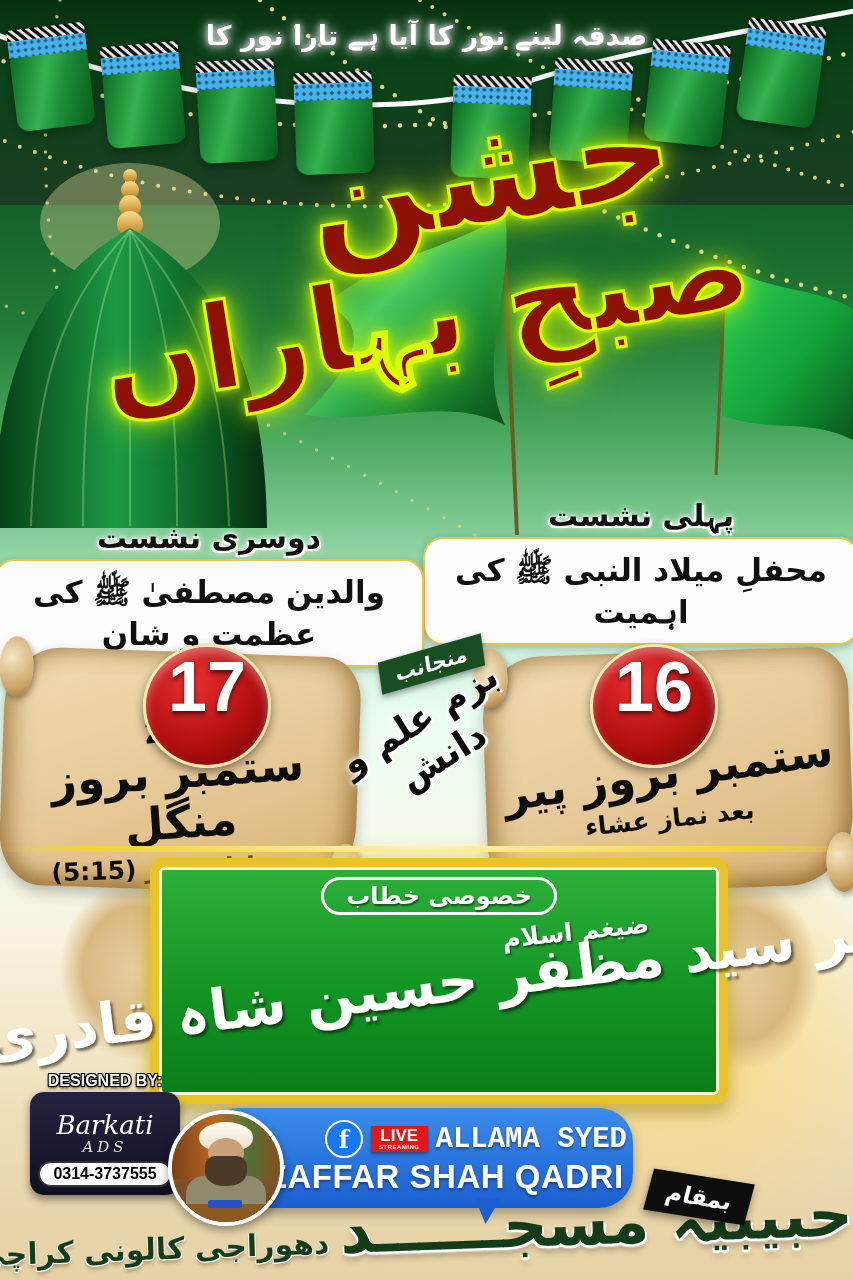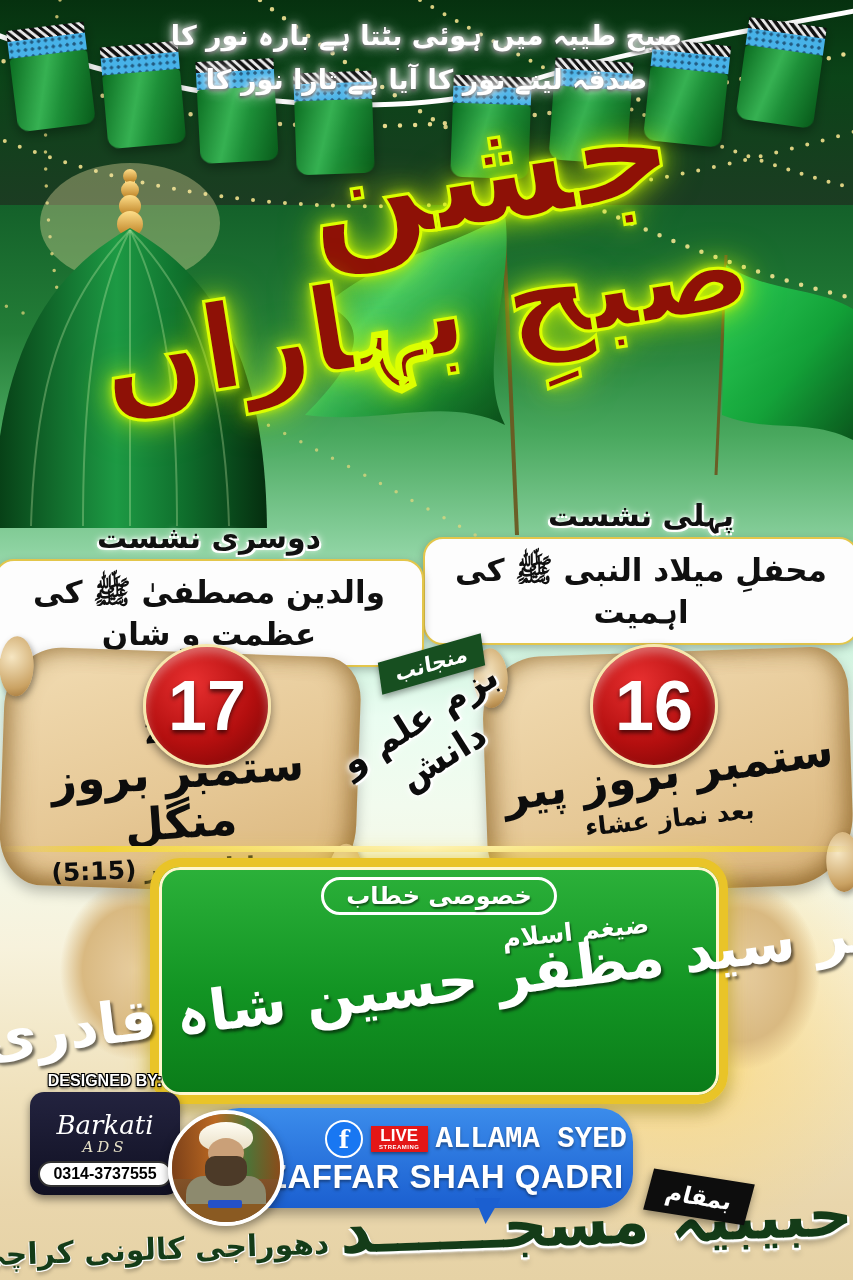--- a/index.html
+++ b/index.html
@@ -57,42 +57,42 @@
      border-radius:16% 10% 18% 12% / 26% 18% 30% 22%;
      box-shadow:inset 12px 0 22px rgba(130,90,30,.45), inset -12px 0 22px rgba(130,90,30,.45),
                 inset 0 -10px 18px rgba(130,90,30,.35), 0 6px 14px rgba(0,0,0,.25);}
   .scroll .curl{position:absolute;background:radial-gradient(circle at 35% 35%,#f6e6c2,#caa263 70%,#9c6f33);
      border-radius:50%;box-shadow:2px 3px 6px rgba(0,0,0,.35);}
   #scroll16{right:2px;top:652px;width:366px;height:238px;transform:rotate(-2deg);}
   #scroll17{left:2px;top:652px;width:356px;height:238px;transform:rotate(2deg);}
   .date-circle{position:absolute;width:122px;height:118px;border-radius:50%;z-index:6;
      background:radial-gradient(circle at 38% 30%,#e83030,#b40f0f 55%,#6f0404);
      border:3px solid #f6e7ae;box-shadow:0 4px 10px rgba(0,0,0,.45), inset 0 6px 10px rgba(255,255,255,.35);
-     display:flex;align-items:center;justify-content:center;}
+     display:flex;align-items:flex-start;justify-content:center;}
   .date-circle span{font-family:"Liberation Sans",sans-serif;font-size:70px;font-weight:bold;color:#fff;
      text-shadow:0 3px 4px rgba(0,0,0,.6);}
   .scroll-text{position:absolute;width:100%;text-align:center;direction:rtl;color:#0d0d0d;}
   .scroll-year{font-family:"Liberation Sans",sans-serif;font-size:33px;font-weight:900;display:inline-block;transform:rotate(-8deg);}
   .scroll-main{font-size:45px;font-weight:900;line-height:50px;display:block;transform:rotate(-6deg);}
   .scroll-time{font-size:25px;font-weight:bold;display:block;margin-top:6px;transform:rotate(-4deg);}
   
   #organizer{left:336px;top:648px;width:190px;z-index:6;text-align:center;}
   #org-badge{display:inline-block;background:#174f20;color:#fff;font-size:21px;font-weight:bold;
      padding:4px 16px;transform:rotate(-16deg) skewX(-8deg);direction:rtl;
      box-shadow:0 3px 6px rgba(0,0,0,.4);}
   #org-name{margin-top:14px;display:inline-block;transform:rotate(-32deg);direction:rtl;
      font-size:36px;font-weight:900;color:#0c0c0c;line-height:44px;
      text-shadow:0 0 5px #fff,0 0 10px #fff,2px 2px 0 #fff;}
   
   #gold-line{left:0;top:846px;width:853px;height:6px;z-index:5;
      background:linear-gradient(90deg,rgba(241,210,58,0),#f1d23a 12%,#fff7c4 50%,#f1d23a 88%,rgba(241,210,58,0));}
   
   #panel{left:150px;top:858px;width:560px;height:228px;z-index:6;
      background:linear-gradient(180deg,#2cb13a,#129423 55%,#0b7c19);
-     border:9px solid #e9c428;border-radius:30px;
+     border:9px solid #e9c428;border-radius:14px;
      box-shadow:0 0 0 3px #fff7ce inset, 0 0 22px rgba(247,216,60,.8), 0 8px 16px rgba(0,0,0,.3);
      display:flex;flex-direction:column;align-items:center;}
   #panel-tag{margin-top:10px;border:3px solid #fff;border-radius:999px;padding:2px 22px;
      color:#fff;font-size:24px;font-weight:900;direction:rtl;
      text-shadow:1px 2px 2px rgba(0,0,0,.5);}
   #panel-honorific{align-self:flex-end;margin:2px 70px 0 0;color:#fff;font-size:25px;font-weight:bold;
      direction:rtl;transform:rotate(-6deg);text-shadow:1px 2px 2px rgba(0,0,0,.5);}
   #panel-name{margin-top:4px;color:#fff;font-size:57px;font-weight:900;direction:rtl;white-space:nowrap;
      transform:rotate(-7deg);text-shadow:2px 3px 3px rgba(0,0,0,.55);}
   
@@ -257,21 +257,20 @@
       </defs>
     <line x1="14" y1="0" x2="4" y2="220" stroke="#6b5a22" stroke-width="3"></line>
     <path d="M14,10 C 60,40 110,30 150,60 L150,190 C 100,160 60,180 10,160 Z" fill="url(#fg2)"></path>
   </svg>
 
   <div id="gold-glow" class="abs"></div>
   <div class="scroll-tail abs" style="left:60px;top:880px;width:150px;height:180px;"></div>
   <div class="scroll-tail abs" style="left:660px;top:880px;width:160px;height:190px;"></div>
 
   <div id="couplet" class="abs">
-    <div>صبح طیبہ میں ہوئی بٹتا ہے بارہ نور کا</div>
     <div>صدقہ لینے نور کا آیا ہے تارا نور کا</div>
   </div>
 
   <div id="title" class="abs">
     <div class="t1">جشن</div>
     <div class="t2">صبحِ بہاراں</div>
   </div>
 
   <div id="session1" class="session abs">
     <div class="s-label">پہلی نشست</div>

